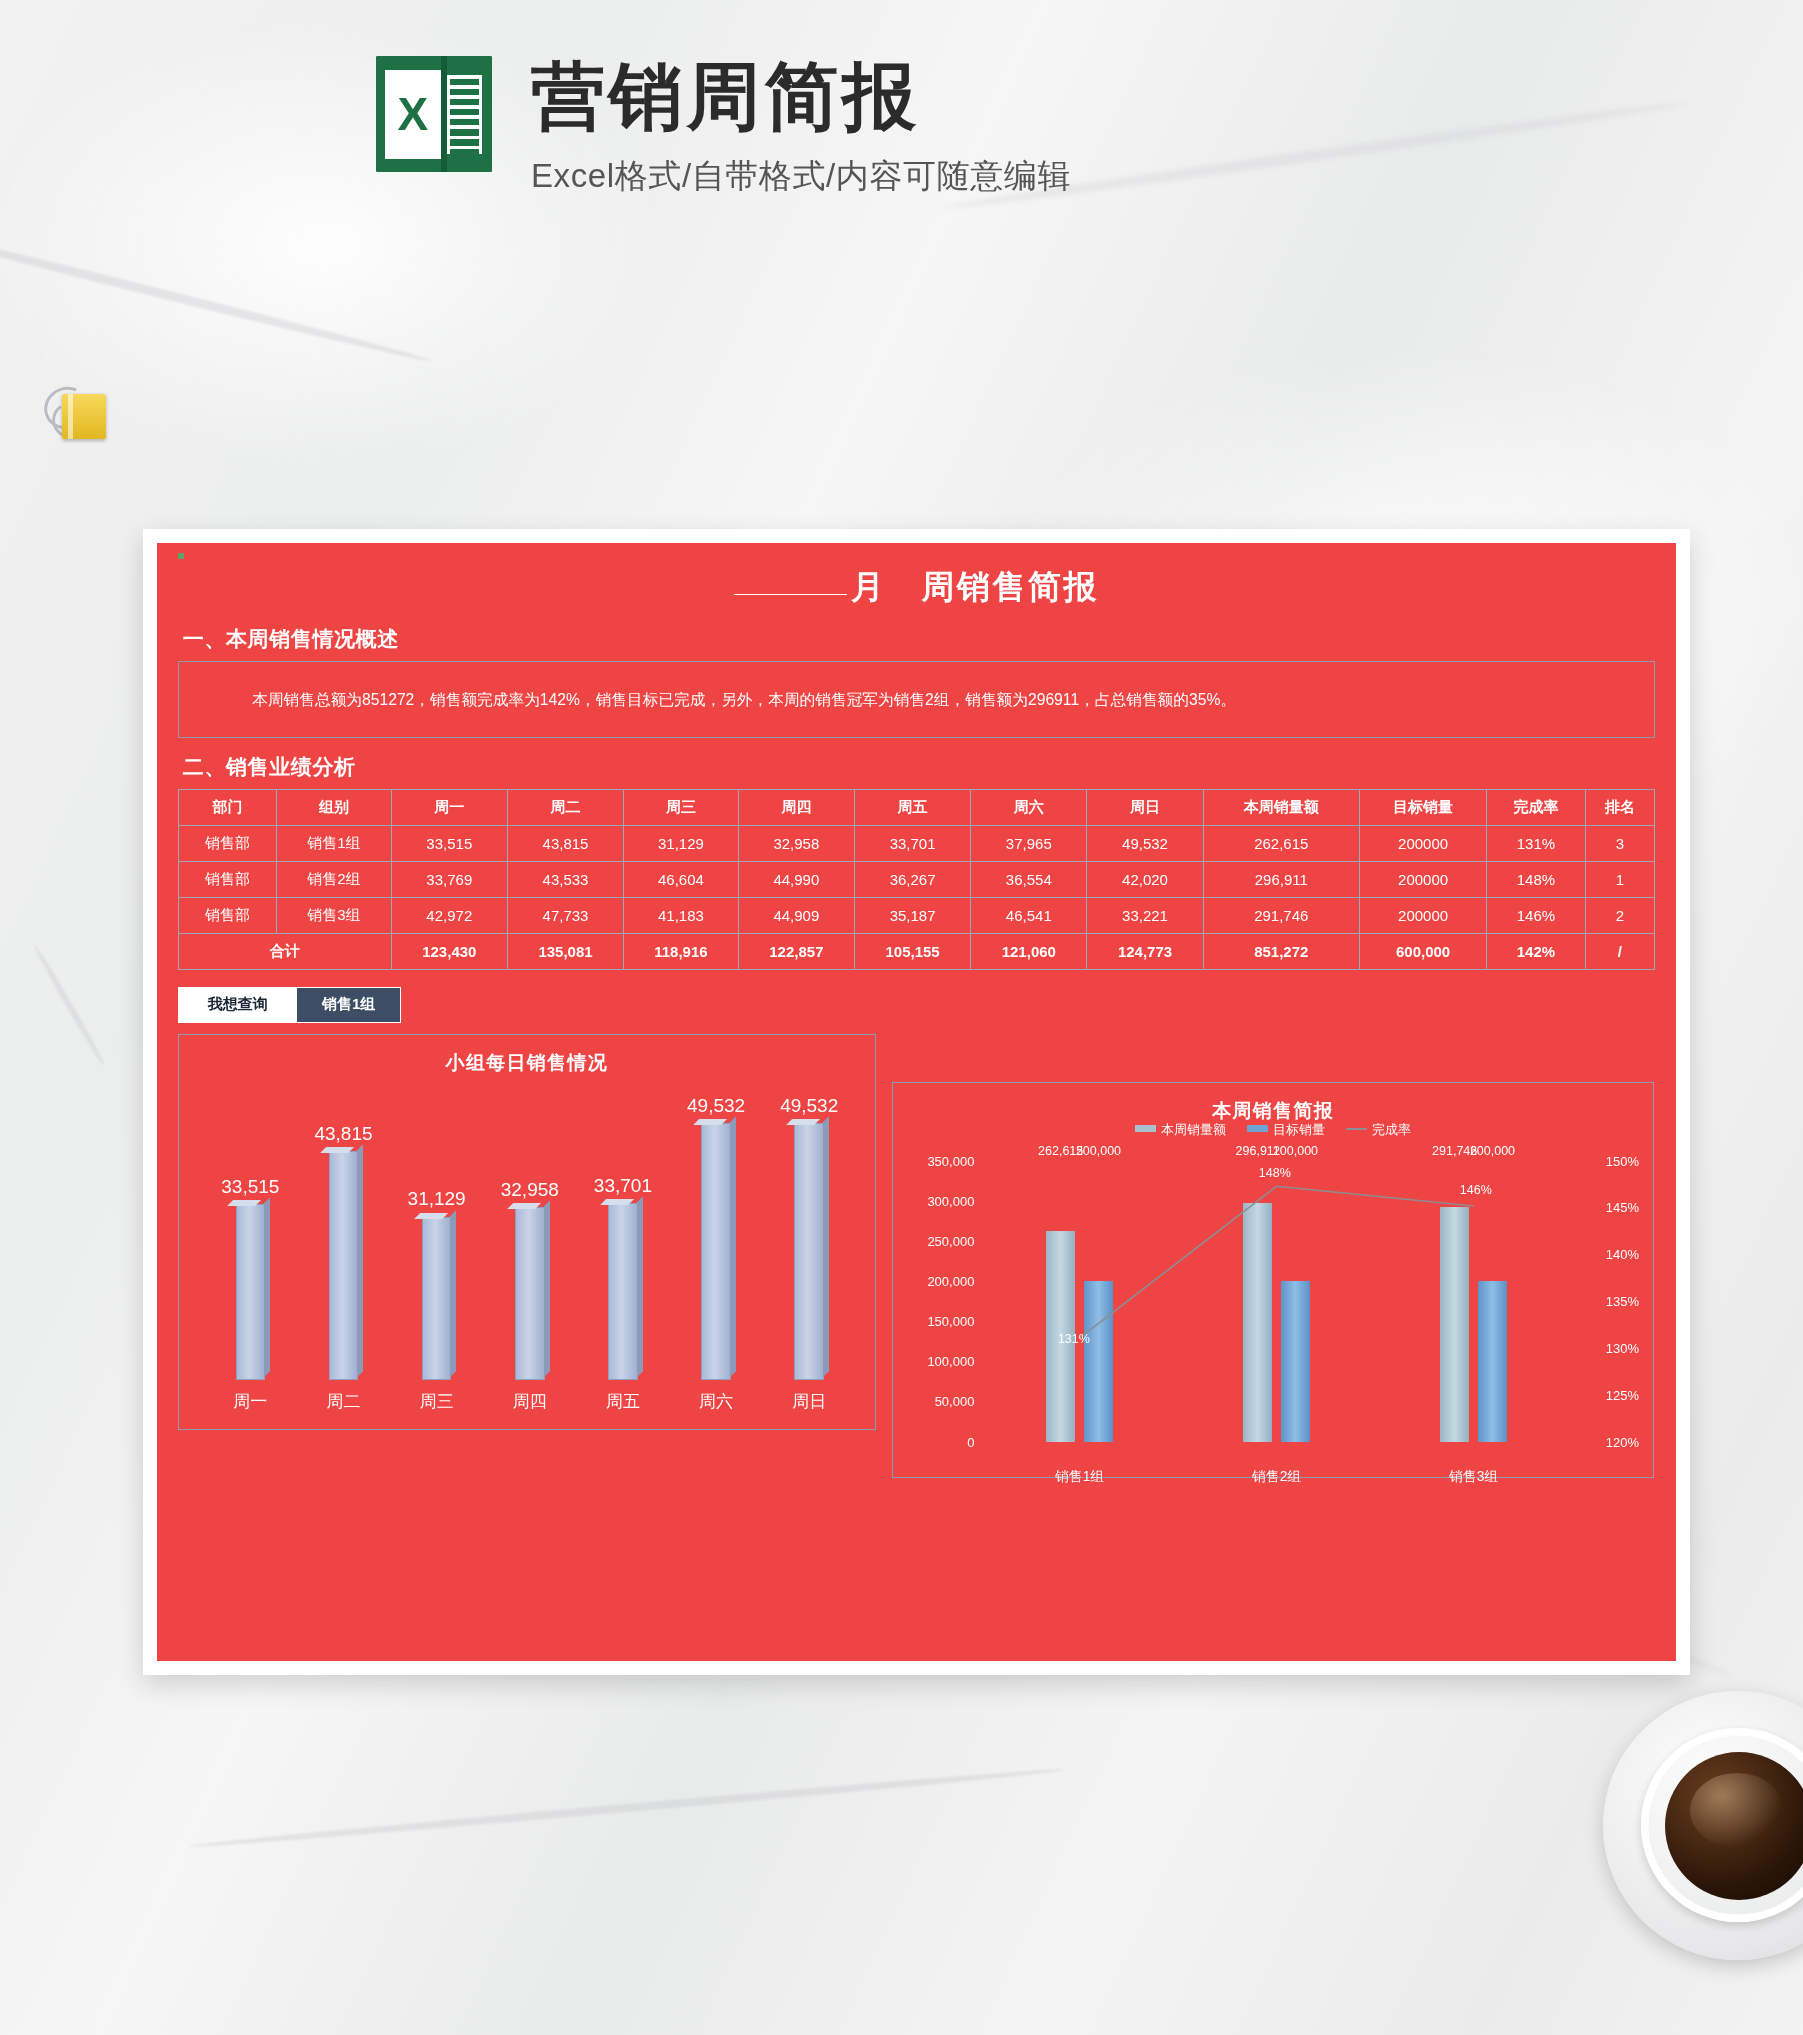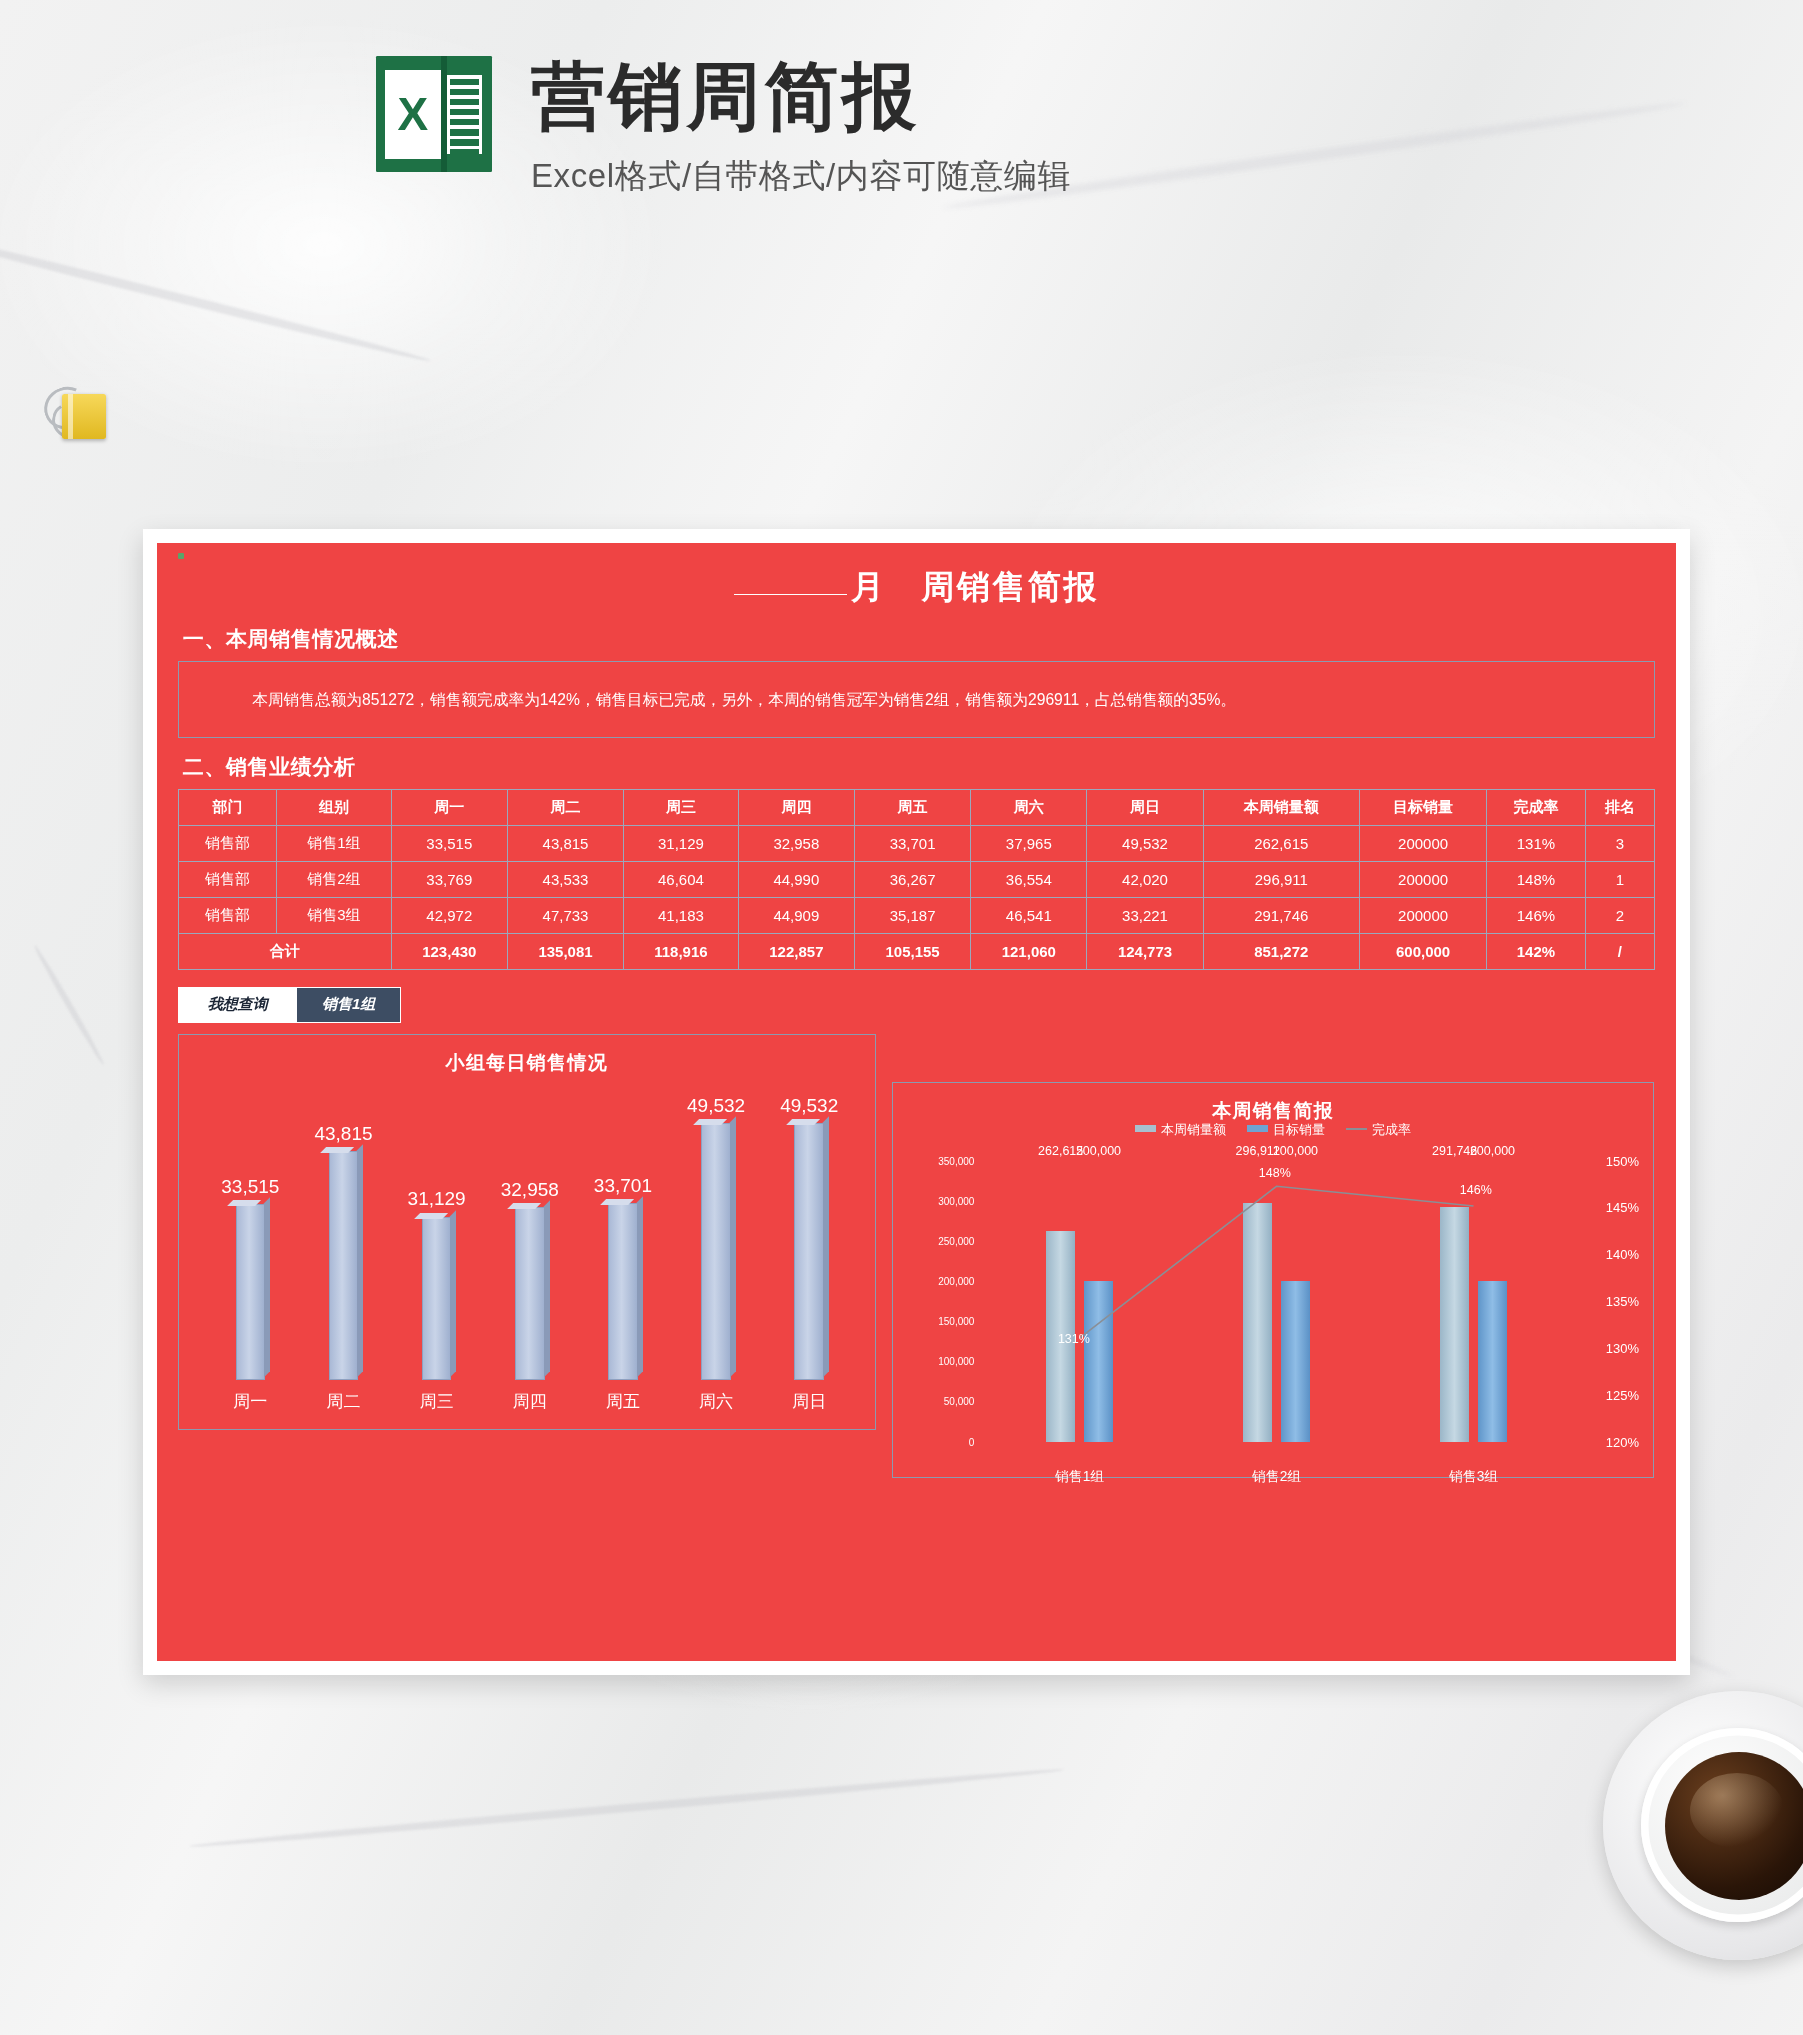--- a/index.html
+++ b/index.html
@@ -56,21 +56,21 @@
   .overview-box p{margin:0;text-indent:2em;}
 
   
   table.perf{width:100%;border-collapse:collapse;font-size:15px;}
   table.perf th,table.perf td{border:1.3px solid #9aa8bd;text-align:center;padding:8.1px 2.5px;font-weight:normal;white-space:nowrap;}
   table.perf th{font-weight:bold;font-size:15px;}
   table.perf td.num{text-align:center;}
   table.perf tr.total td{font-weight:bold;}
 
   
-  .query-row{display:flex;margin-top:16.3px;margin-bottom:11.3px;font-style:italic;}
+  .query-row{display:flex;margin-top:16.3px;margin-bottom:11.3px;}
   .query-label{border:1.9px solid #ffffff;background:#ffffff;color:#1b2535;font-weight:bold;font-size:15px;padding:7.5px 29px;}
   .query-value{border:1.9px solid #ffffff;background:#3d4d63;color:#ffffff;font-weight:bold;font-size:15px;padding:7.5px 25px;margin-left:-1.9px;}
 
   
   .charts{display:flex;gap:16.3px;}
   .chart-card{border:1.3px solid #8b9ab0;padding:10px 8.8px 6.3px 8.8px;box-sizing:border-box;position:relative;}
   .chart-left{width:698px;height:396px;}
   .chart-right{width:762px;height:396px;margin-top:48px;}
   .chart-title{text-align:center;font-size:19px;font-weight:bold;letter-spacing:1.3px;margin:5px 0 0 0;}
 
@@ -85,21 +85,21 @@
   .lcats span{width:49px;text-align:center;font-size:17px;}
 
   
   .rc{position:absolute;left:0;top:60px;right:0;bottom:0;}
   .rc-legend{position:absolute;top:-22.5px;left:0;right:0;display:flex;justify-content:center;gap:21px;font-size:13px;align-items:center;}
   .rc-legend i{display:inline-block;width:21px;height:7.5px;margin-right:5px;vertical-align:1.3px;}
   .rc-legend .l1 i{background:#a8c0cf;}
   .rc-legend .l2 i{background:#6fa3d2;}
   .rc-legend .l3 i{background:#8a8f96;height:2.5px;vertical-align:3.1px;}
   .rc-axisL{position:absolute;left:6.3px;top:17.5px;width:75px;height:281px;}
-  .rc-axisL span{position:absolute;right:0;font-size:10px;transform:translateY(-50%);text-align:center;}
+  .rc-axisL span{position:absolute;right:0;font-size:13px;transform:translateY(-50%);text-align:center;}
   .rc-axisR{position:absolute;right:6.3px;top:17.5px;width:69px;height:281px;}
   .rc-axisR span{position:absolute;left:28px;font-size:13px;transform:translateY(-50%);}
   .rc-plot{position:absolute;left:88px;right:81px;top:17.5px;height:281px;}
   .rc-groups{position:absolute;left:0;right:0;bottom:0;top:0;display:flex;justify-content:space-around;align-items:flex-end;}
   .rc-group{display:flex;align-items:flex-end;gap:8.8px;height:100%;position:relative;}
   .rc-bar{width:29px;position:relative;display:flex;flex-direction:column;justify-content:flex-end;height:100%;}
   .rc-bar .rv{position:absolute;top:-2.5px;left:50%;transform:translate(-50%,-100%);font-size:12.5px;white-space:nowrap;}
   .rc-bar .rb{width:100%;}
   .rc-bar.a .rb{background:linear-gradient(90deg,#9bb6c8,#c5d8e3 50%,#93b0c3);}
   .rc-bar.b .rb{background:linear-gradient(90deg,#5f95c9,#8fbde6 50%,#5b91c6);}

